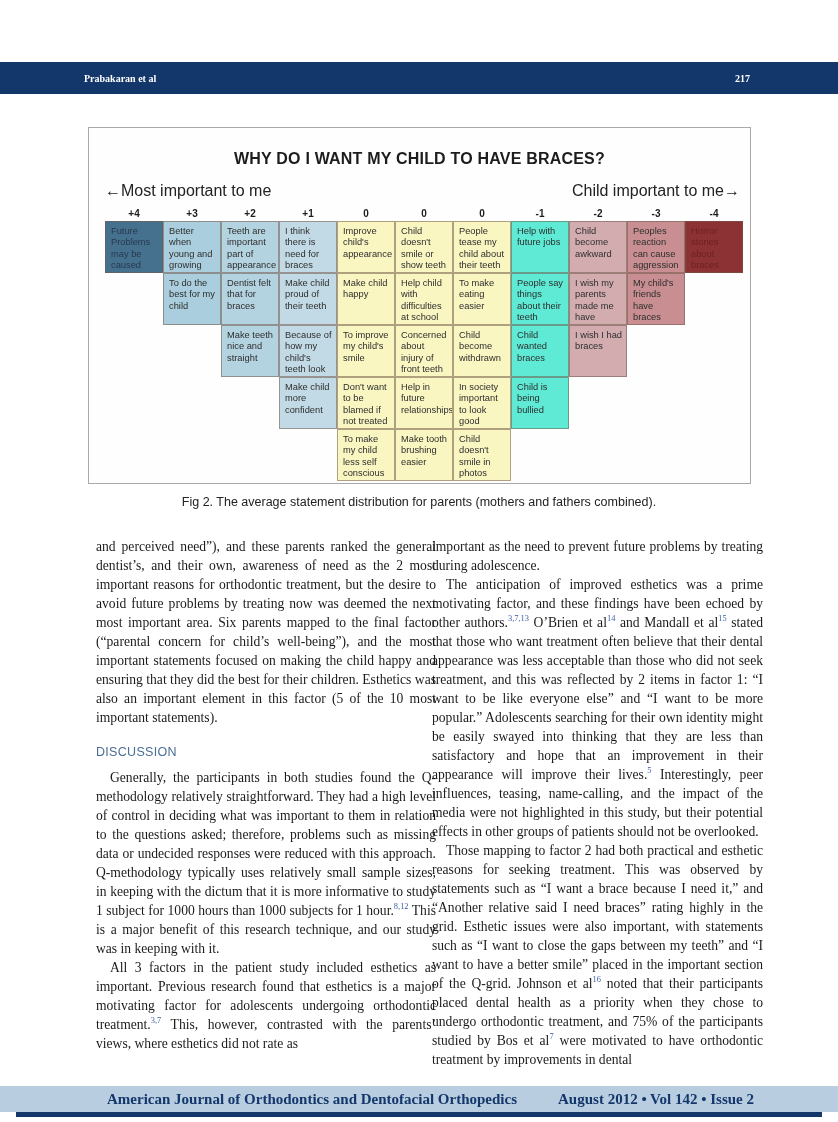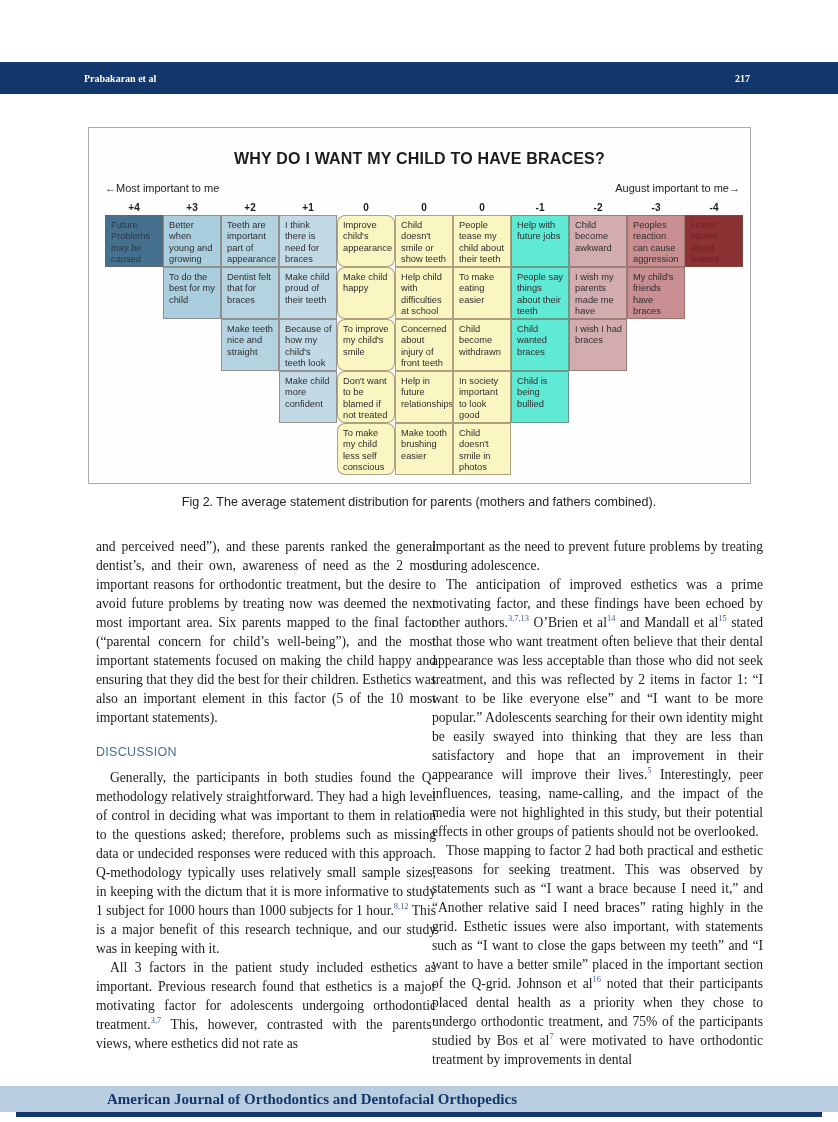--- a/index.html
+++ b/index.html
@@ -11,32 +11,32 @@
               display:flex;align-items:center;justify-content:space-between;
               color:#ffffff;font-size:10px;font-weight:600;}
   .header-bar .hl{padding-left:84px;}
   .header-bar .hr{padding-right:88px;}
 
   
   .figure-box{position:absolute;left:88px;top:127px;width:661px;height:355px;
               border:1px solid #a9a9a9;background:#fefefe;
               font-family:"Liberation Sans",sans-serif;color:#2e2e2e;}
   .fig-title{margin-top:22px;text-align:center;font-size:16px;font-weight:bold;color:#1c1c1c;letter-spacing:.2px;}
-  .axis-row{display:flex;justify-content:space-between;margin:14px 10px 0 16px;font-size:11px;color:#222;}
+  .axis-row{display:flex;justify-content:space-between;margin:14px 10px 0 16px;font-size:16px;color:#222;}
   .colhead-row{display:flex;margin:8px 0 2px 16px;}
   .colhead-row span{width:58px;text-align:center;font-size:10px;font-weight:bold;color:#1c1c1c;}
   .qgrid{display:grid;grid-template-columns:repeat(11,58px);grid-auto-rows:52px;margin-left:16px;}
   .cell{border:1px solid rgba(115,90,75,.55);padding:4px 3px 2px 5px;box-sizing:border-box;
         font-size:9.3px;line-height:1.22;overflow:hidden;}
   .gr1{grid-row:1}.gr2{grid-row:2}.gr3{grid-row:3}.gr4{grid-row:4}.gr5{grid-row:5}
   .gc1{grid-column:1;background:#45718f;color:#27394d;}
   .gc2{grid-column:2;background:#aacedd;}
   .gc3{grid-column:3;background:#b4d3e0;}
   .gc4{grid-column:4;background:#c2dae5;}
-  .gc5{grid-column:5;background:#f9f6c1;border-radius:8px;}
+  .gc5{grid-column:5;background:#f9f6c1;}
   .gc6{grid-column:6;background:#f9f6c1;}
   .gc7{grid-column:7;background:#f9f6c1;}
   .gc8{grid-column:8;background:#5eead4;}
   .gc9{grid-column:9;background:#d3acb0;}
   .gc10{grid-column:10;background:#c88e91;}
   .gc11{grid-column:11;background:#8c3134;color:#6e2123;}
 
   .fig-caption{position:absolute;left:0;top:495px;width:838px;text-align:center;
                font-family:"Liberation Sans",sans-serif;font-size:12.5px;color:#222;}
 
@@ -66,21 +66,21 @@
 
   <div class="header-bar">
     <span class="hl">Prabakaran et al</span>
     <span class="hr">217</span>
   </div>
 
   <div class="figure-box">
     <div class="fig-title">WHY DO I WANT MY CHILD TO HAVE BRACES?</div>
     <div class="axis-row">
       <span>←Most important to me</span>
-      <span>August important to me→</span>
+      <span>Child important to me→</span>
     </div>
     <div class="colhead-row">
       <span>+4</span>
       <span>+3</span>
       <span>+2</span>
       <span>+1</span>
       <span>0</span>
       <span>0</span>
       <span>0</span>
       <span>-1</span>
@@ -142,16 +142,17 @@
     </div>
     <div class="col col-right">
       <p>important as the need to prevent future problems by treating during adolescence.</p>
       <p class="indent"><span>The anticipation of improved esthetics was a prime motivating factor, and these findings have been echoed by other authors.</span><sup>3,7,13</sup><span> O’Brien et al</span><sup>14</sup><span> and Mandall et al</span><sup>15</sup><span> stated that those who want treatment often believe that their dental appearance was less acceptable than those who did not seek treatment, and this was reflected by 2 items in factor 1: “I want to be like everyone else” and “I want to be more popular.” Adolescents searching for their own identity might be easily swayed into thinking that they are less than satisfactory and hope that an improvement in their appearance will improve their lives.</span><sup>5</sup><span> Interestingly, peer influences, teasing, name-calling, and the impact of the media were not highlighted in this study, but their potential effects in other groups of patients should not be overlooked.</span></p>
       <p class="indent"><span>Those mapping to factor 2 had both practical and esthetic reasons for seeking treatment. This was observed by statements such as “I want a brace because I need it,” and “Another relative said I need braces” rating highly in the grid. Esthetic issues were also important, with statements such as “I want to close the gaps between my teeth” and “I want to have a better smile” placed in the important section of the Q-grid. Johnson et al</span><sup>16</sup><span> noted that their participants placed dental health as a priority when they chose to undergo orthodontic treatment, and 75% of the participants studied by Bos et al</span><sup>7</sup><span> were motivated to have orthodontic treatment by improvements in dental</span></p>
     </div>
   </div>
 
   <div class="footer-band">
     <span class="fl">American Journal of Orthodontics and Dentofacial Orthopedics</span>
+    <span class="fr">August 2012 • Vol 142 • Issue 2</span>
   </div>
   <div class="footer-line"></div>
 
 </div>
 
 </body></html>

